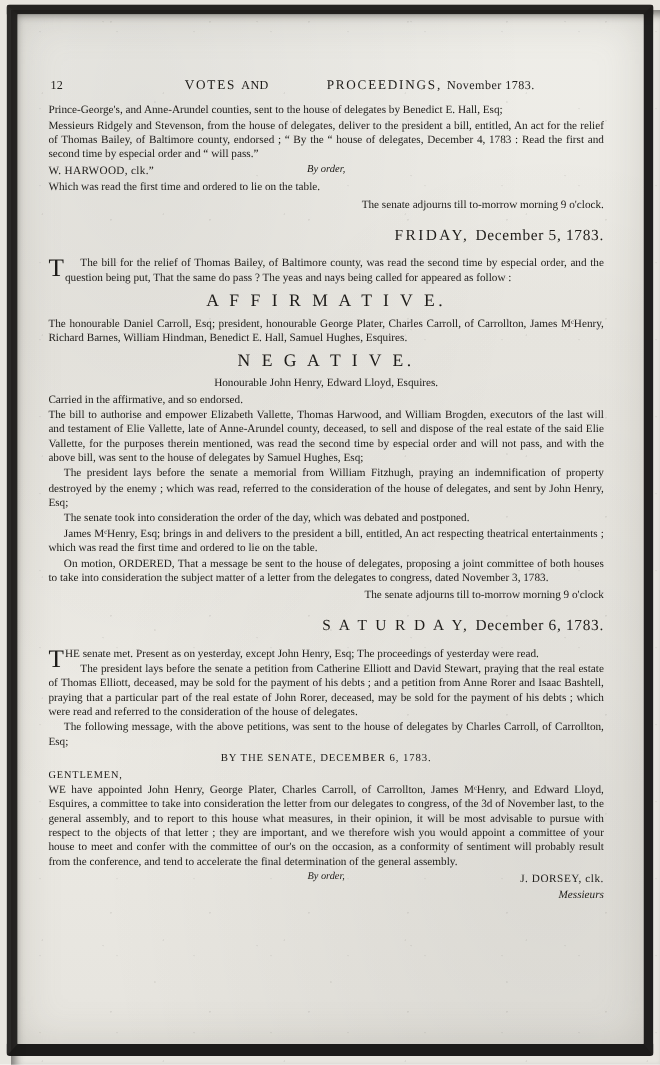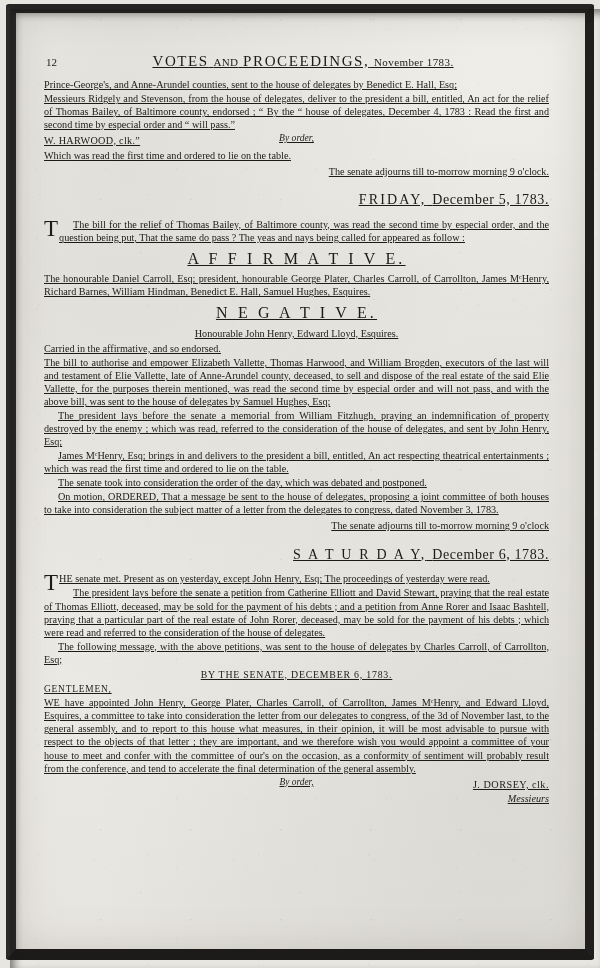--- a/index.html
+++ b/index.html
@@ -49,48 +49,47 @@
     content: "";
     position: absolute;
     left: -6px; top: -4px;
     width: 600px; height: 968px;
     box-shadow: inset 0 0 8px 4px rgba(25,24,22,0.55);
     pointer-events: none;
   }
   #content {
     position: absolute;
     left: 44px;
-    top: 52px;
+    top: 68px;
     width: 505px;
     color: #1d1b18;
     font-size: 10.2px;
     line-height: 1.28;
     text-align: justify;
-    text-decoration: underline;
   }
   .hdr {
     text-align: center;
     font-size: 14.5px;
     letter-spacing: 1.0px;
     margin-bottom: 7px;
     white-space: nowrap;
   }
   .hdr .pg {
     float: left;
     font-size: 11px;
     letter-spacing: 0;
     margin-top: 3px;
     margin-left: 2px;
   }
   .hdr .small {
     font-size: 11px;
     letter-spacing: 0.4px;
     margin-top: 24px;
   }
-  .hdr .vp { font-size: 15px; letter-spacing: 1.6px; }
+  .hdr .vp { font-size: 12px; letter-spacing: 1.6px; margin-left: 48px; }
   p {
     margin: 0 0 1px 0;
     text-indent: 14px;
   }
   p.noind { text-indent: 0; }
   .quoted { text-indent: 0; }
   .byorder {
     text-align: center;
     font-style: italic;
     margin: 1px 0 0 0;
@@ -212,22 +211,22 @@
 
     <p class="sect">A F F I R M A T I V E.</p>
     <p class="noind">The honourable Daniel Carroll, Esq; president, honourable George Plater, Charles Carroll, of Carrollton, James MᶜHenry, Richard Barnes, William Hindman, Benedict E. Hall, Samuel Hughes, Esquires.</p>
 
     <p class="sect">N E G A T I V E.</p>
     <p class="centered">Honourable John Henry, Edward Lloyd, Esquires.</p>
 
     <p class="noind">Carried in the affirmative, and so endorsed.</p>
     <p class="noind">The bill to authorise and empower Elizabeth Vallette, Thomas Harwood, and William Brogden, executors of the last will and testament of Elie Vallette, late of Anne-Arundel county, deceased, to sell and dispose of the real estate of the said Elie Vallette, for the purposes therein mentioned, was read the second time by especial order and will not pass, and with the above bill, was sent to the house of delegates by Samuel Hughes, Esq;</p>
     <p>The president lays before the senate a memorial from William Fitzhugh, praying an indemnification of property destroyed by the enemy ; which was read, referred to the consideration of the house of delegates, and sent by John Henry, Esq;</p>
+    <p>The senate took into consideration the order of the day, which was debated and postponed.</p>
     <p>James MᶜHenry, Esq; brings in and delivers to the president a bill, entitled, An act respecting theatrical entertainments ; which was read the first time and ordered to lie on the table.</p>
-    <p>The senate took into consideration the order of the day, which was debated and postponed.</p>
     <p>On motion, ORDERED, That a message be sent to the house of delegates, proposing a joint committee of both houses to take into consideration the subject matter of a letter from the delegates to congress, dated November 3, 1783.</p>
     <p class="adj">The senate adjourns till to-morrow morning 9 o'clock</p>
 
     <div class="daterow">
       <span>S A T U R D A Y,</span>
       <span class="d2">December 6,  1783.</span>
     </div>
 
     <p class="firstpara"><span class="dropcap">T</span><span>HE senate met.  Present as on yesterday, except John Henry, Esq;  The proceedings of yesterday were read.</span></p>
     <p>The president lays before the senate a petition from Catherine Elliott and David Stewart, praying that the real estate of Thomas Elliott, deceased, may be sold for the payment of his debts ; and a petition from Anne Rorer and Isaac Bashtell, praying that a particular part of the real estate of John Rorer, deceased, may be sold for the payment of his debts ; which were read and referred to the consideration of the house of delegates.</p>

